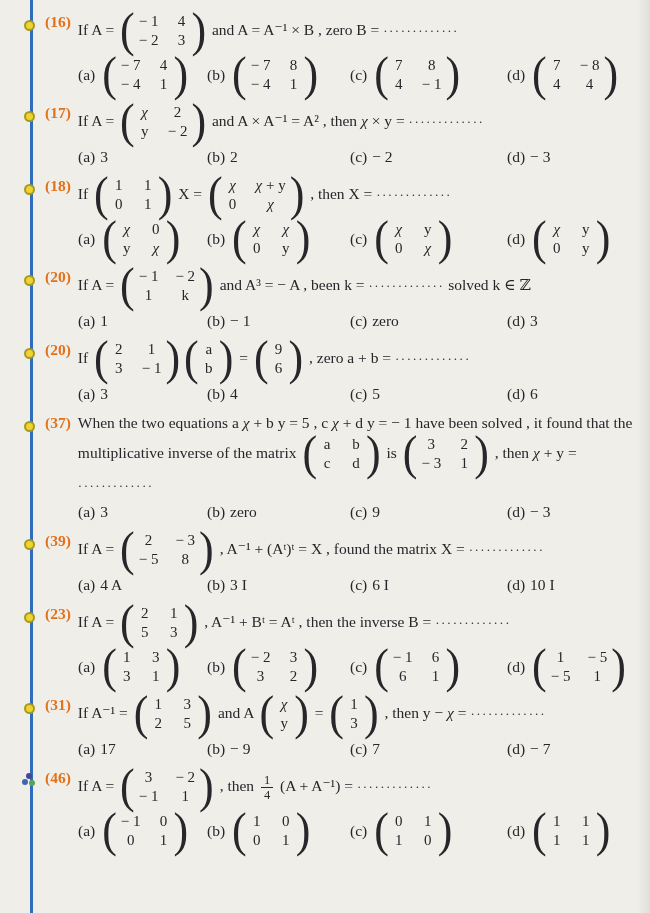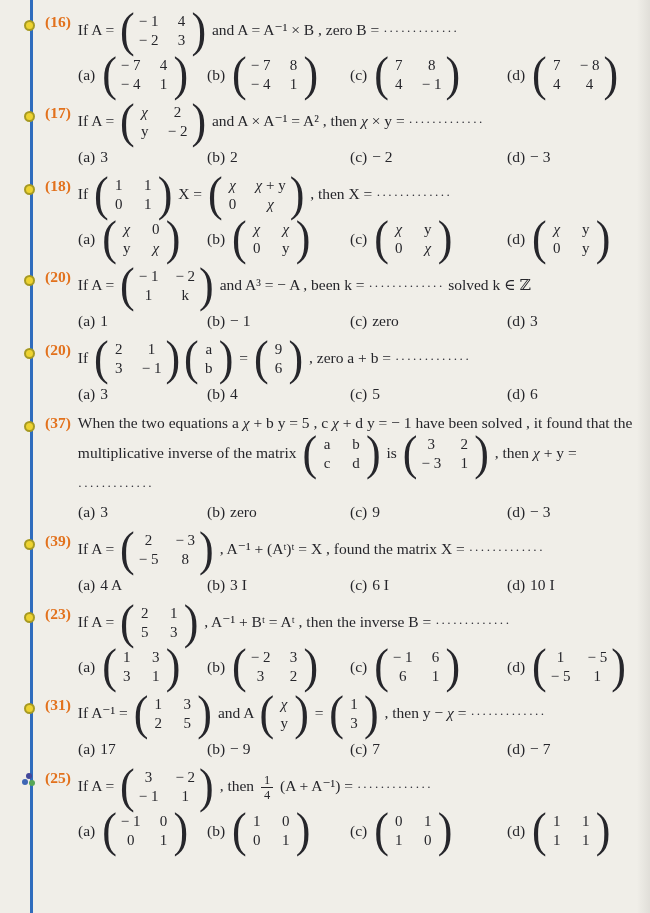--- a/index.html
+++ b/index.html
@@ -505,21 +505,21 @@
         </div>
       </div>
     </section>
     <section class="q">
       <span class="bullet-cluster">
         <span class="bd bd1"></span>
         <span class="bd bd2"></span>
         <span class="bd bd3"></span>
       </span>
       <div class="q-line">
-        <span class="qnum">(25)</span>
+        <span class="qnum">(46)</span>
         <div class="qbody"><span class="seg">If A = </span><span class="mx">
             <span class="p">(</span>
             <span class="mgrid" style="grid-template-columns: repeat(2, auto);">
               <span class="mcell seg">3</span>
               <span class="mcell seg">− 2</span>
               <span class="mcell seg">− 1</span>
               <span class="mcell seg">1</span>
             </span>
             <span class="p">)</span>
           </span><span class="seg"> , then </span><span class="frac">

